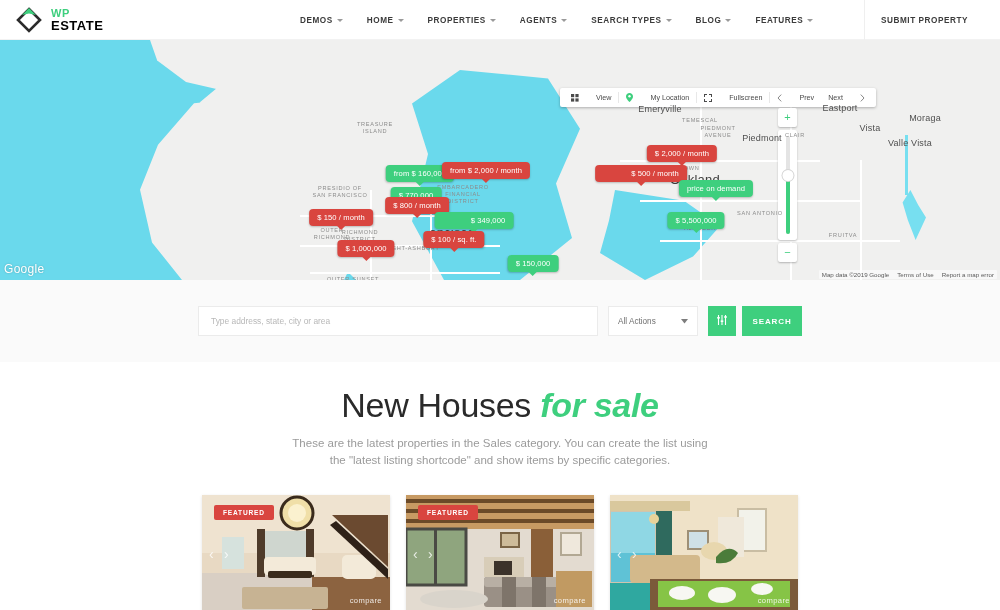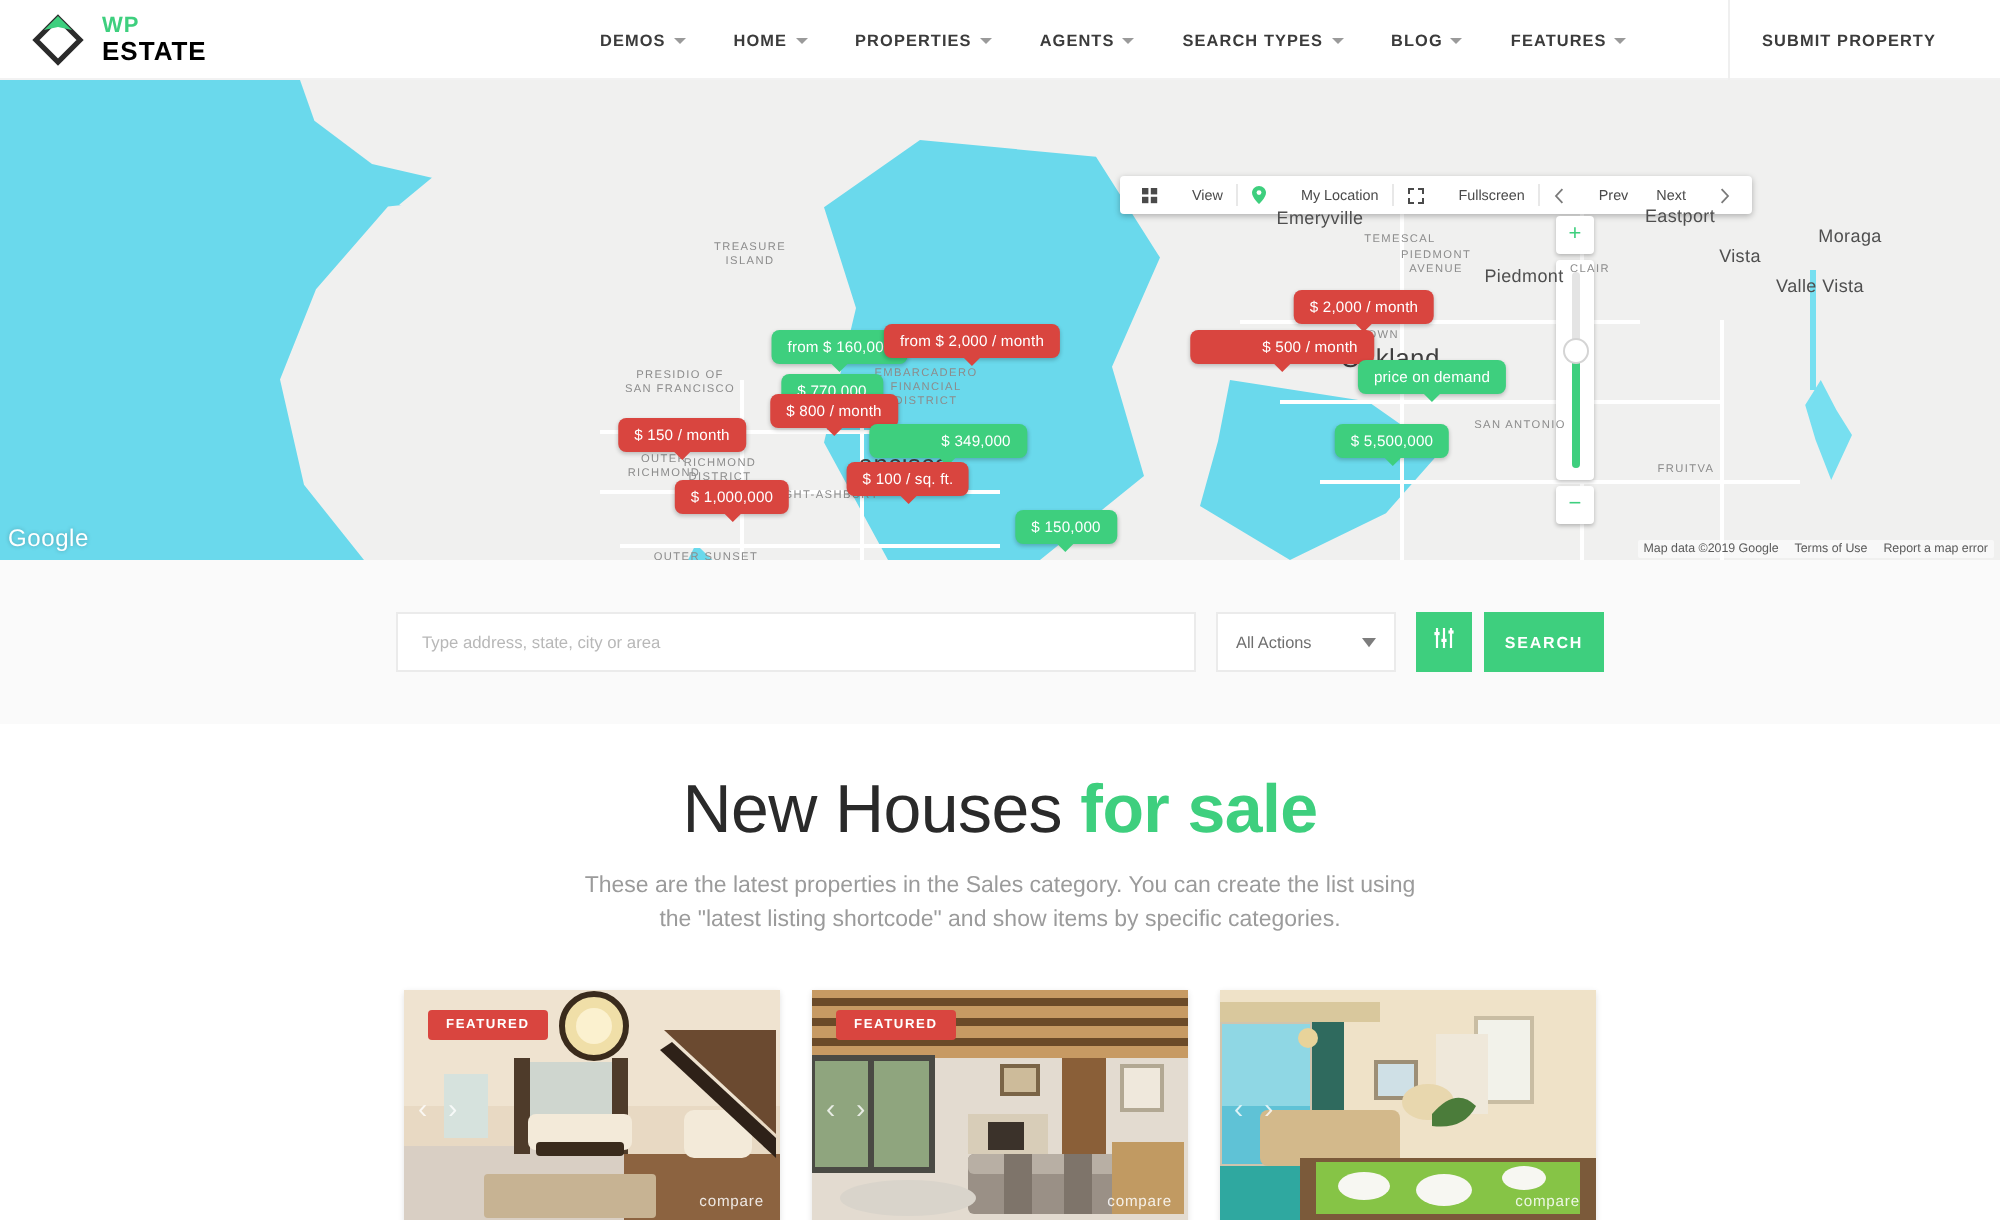--- a/index.html
+++ b/index.html
@@ -175,21 +175,21 @@
   }
   .s-btn {
     width: 60px; height: 30px; background: #3ecf7e; margin-left: 6px;
     color: #fff; font-size: 8px; font-weight: bold; letter-spacing: .9px;
     display: flex; align-items: center; justify-content: center; cursor: pointer;
   }
 
   
   .section { width: 1000px; padding-top: 24px; text-align: center; }
   .sec-title { font-size: 34px; color: #2a2a2a; font-weight: 300; letter-spacing: -.3px; }
-  .sec-title b { color: #3ecf7e; font-weight: bold; }
+  .sec-title b { color: #3ecf7e; font-weight: bold; font-style: italic; }
   .sec-sub {
     font-size: 11.5px; color: #9b9b9b; margin-top: 10px; line-height: 1.45;
     max-width: 420px; margin-left: auto; margin-right: auto;
   }
 
   
   .cards { display: flex; gap: 16px; justify-content: center; margin-top: 27px; }
   .card { width: 188px; background: #fff; box-shadow: 0 1px 3px rgba(0,0,0,.12); }
   .card-img { position: relative; height: 117px; overflow: hidden; }
   .ph { position:absolute; inset:0; }

